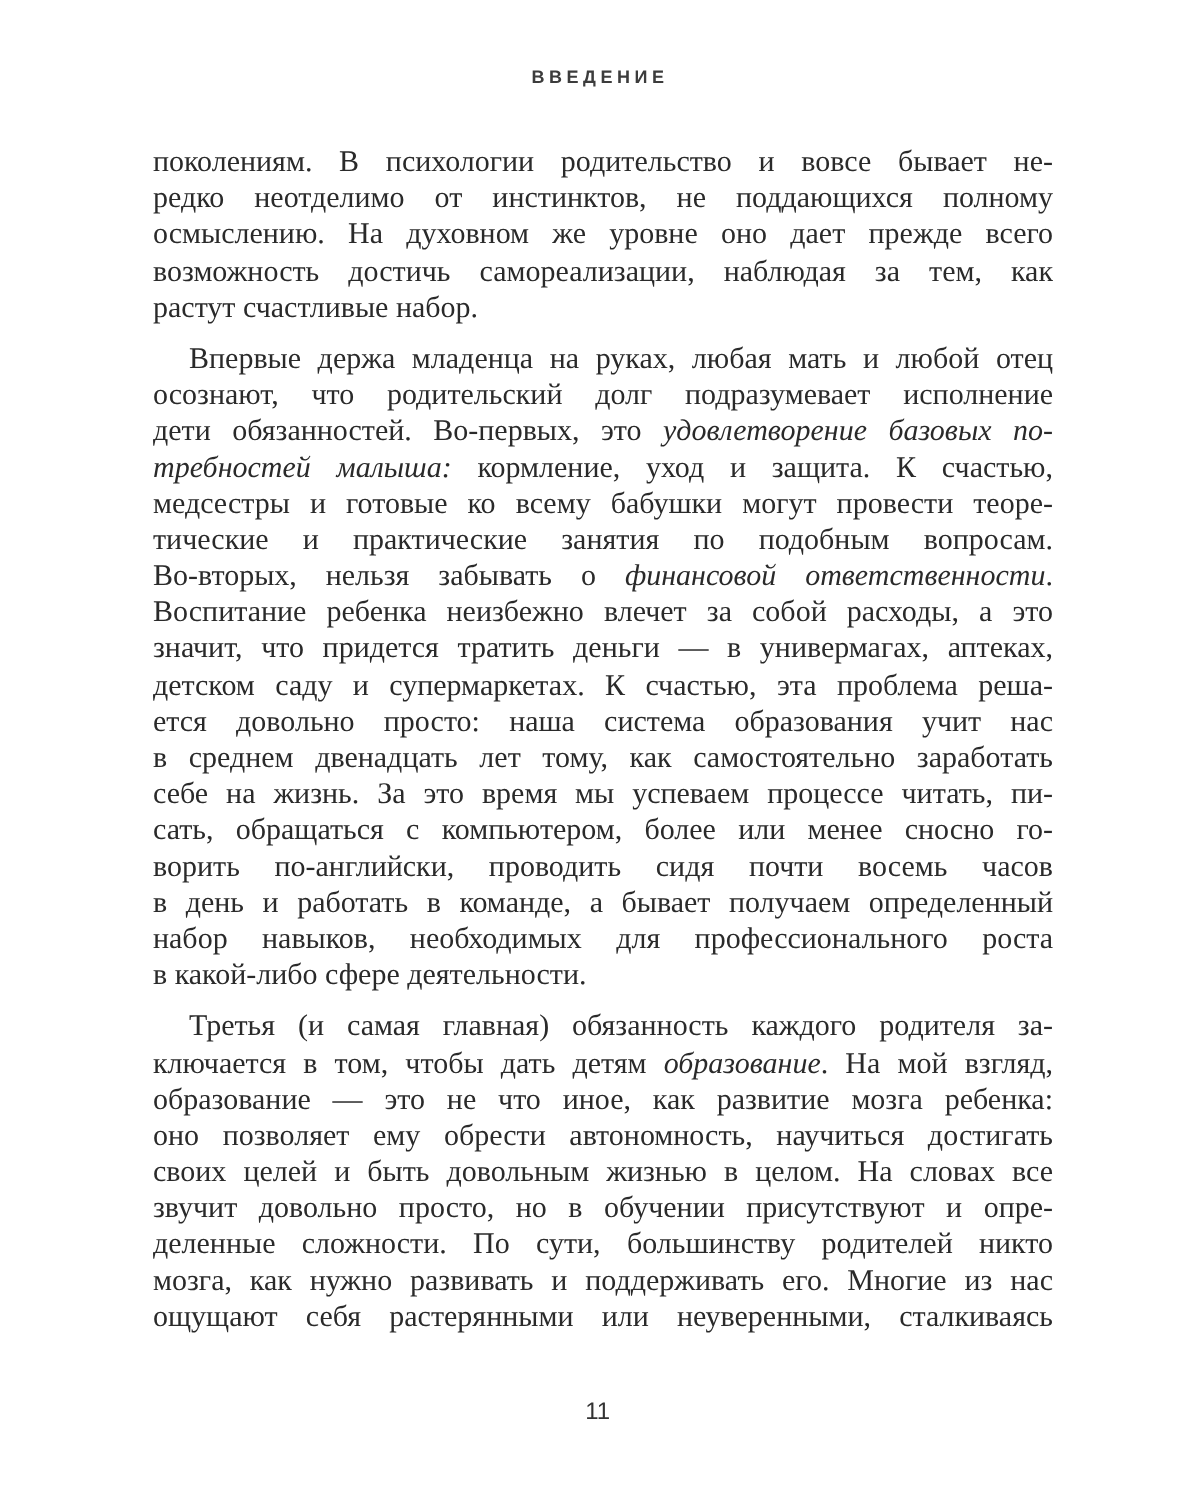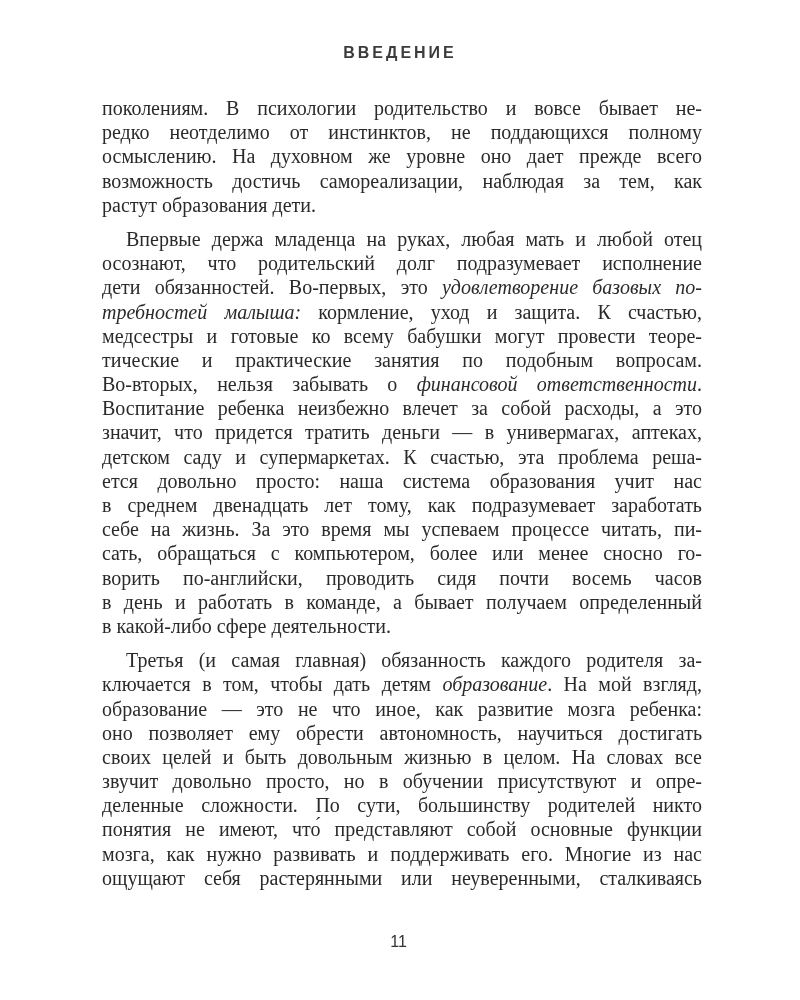--- a/index.html
+++ b/index.html
@@ -16,21 +16,21 @@
     color: #2a2a2a;
     overflow: hidden;
   }
   .heading {
     position: absolute;
     top: 44px;
     left: 0;
     right: 0;
     text-align: center;
     font-family: "Liberation Sans", sans-serif;
-    font-size: 16px;
+    font-size: 12px;
     font-weight: 600;
     letter-spacing: 3px;
     color: #3c3c3c;
   }
   .text-block {
     position: absolute;
     left: 92px;
     top: 86px;
     width: 620px;
     font-size: 20px;
@@ -73,49 +73,49 @@
 
 <div class="page">
   <div class="heading">ВВЕДЕНИЕ</div>
 
   <div class="text-block">
       <div class="para">
         <div class="line"><span>поколениям. В психологии родительство и вовсе бывает не-</span></div>
         <div class="line"><span>редко неотделимо от инстинктов, не поддающихся полному</span></div>
         <div class="line"><span>осмыслению. На духовном же уровне оно дает прежде всего</span></div>
         <div class="line"><span>возможность достичь самореализации, наблюдая за тем, как</span></div>
-        <div class="line flush"><span>растут образования дети.</span></div>
+        <div class="line flush"><span>растут счастливые набор.</span></div>
       </div>
       <div class="para">
         <div class="line indent"><span>Впервые держа младенца на руках, любая мать и любой отец</span></div>
         <div class="line"><span>осознают, что родительский долг подразумевает исполнение</span></div>
         <div class="line"><span>дети обязанностей. Во-первых, это </span><span class="it">удовлетворение базовых по-</span></div>
         <div class="line"><span class="it">требностей малыша:</span><span> кормление, уход и защита. К счастью,</span></div>
         <div class="line"><span>медсестры и готовые ко всему бабушки могут провести теоре-</span></div>
         <div class="line"><span>тические и практические занятия по подобным вопросам.</span></div>
         <div class="line"><span>Во-вторых, нельзя забывать о </span><span class="it">финансовой ответственности</span><span>.</span></div>
         <div class="line"><span>Воспитание ребенка неизбежно влечет за собой расходы, а это</span></div>
         <div class="line"><span>значит, что придется тратить деньги — в универмагах, аптеках,</span></div>
         <div class="line"><span>детском саду и супермаркетах. К счастью, эта проблема реша-</span></div>
         <div class="line"><span>ется довольно просто: наша система образования учит нас</span></div>
-        <div class="line"><span>в среднем двенадцать лет тому, как подразумевает заработать</span></div>
+        <div class="line"><span>в среднем двенадцать лет тому, как самостоятельно заработать</span></div>
         <div class="line"><span>себе на жизнь. За это время мы успеваем процессе читать, пи-</span></div>
         <div class="line"><span>сать, обращаться с компьютером, более или менее сносно го-</span></div>
         <div class="line"><span>ворить по-английски, проводить сидя почти восемь часов</span></div>
         <div class="line"><span>в день и работать в команде, а бывает получаем определенный</span></div>
+        <div class="line"><span>набор навыков, необходимых для профессионального роста</span></div>
         <div class="line flush"><span>в какой-либо сфере деятельности.</span></div>
       </div>
       <div class="para">
         <div class="line indent"><span>Третья (и самая главная) обязанность каждого родителя за-</span></div>
         <div class="line"><span>ключается в том, чтобы дать детям </span><span class="it">образование</span><span>. На мой взгляд,</span></div>
         <div class="line"><span>образование — это не что иное, как развитие мозга ребенка:</span></div>
         <div class="line"><span>оно позволяет ему обрести автономность, научиться достигать</span></div>
         <div class="line"><span>своих целей и быть довольным жизнью в целом. На словах все</span></div>
         <div class="line"><span>звучит довольно просто, но в обучении присутствуют и опре-</span></div>
         <div class="line"><span>деленные сложности. По сути, большинству родителей никто</span></div>
-        <div class="line"><span>понятия не имеют, что́ представляют собой основные функции</span></div>
         <div class="line"><span>мозга, как нужно развивать и поддерживать его. Многие из нас</span></div>
         <div class="line"><span>ощущают себя растерянными или неуверенными, сталкиваясь</span></div>
       </div>
     </div>
 
   <div class="page-number">11</div>
 </div>
 
 </body></html>

